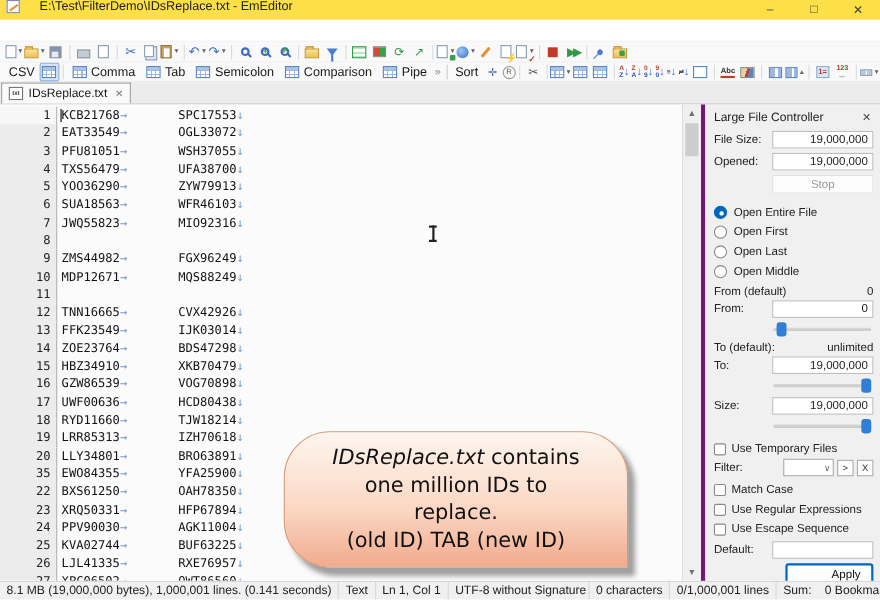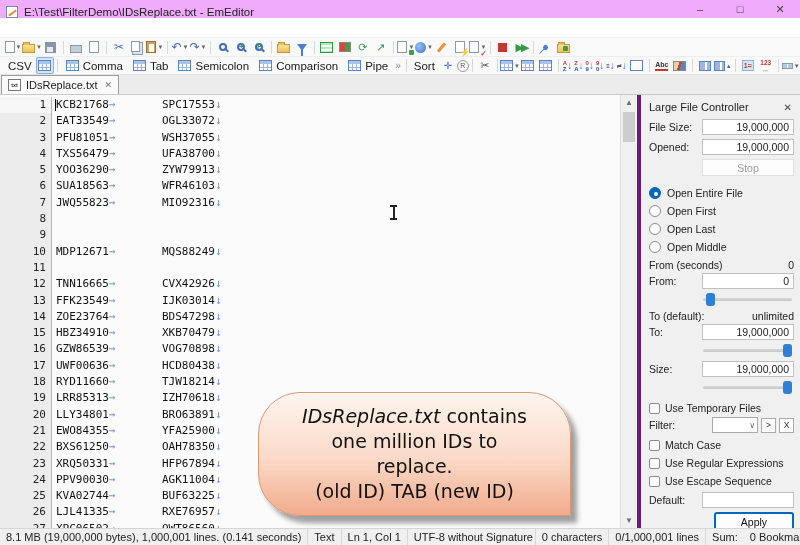--- a/index.html
+++ b/index.html
@@ -1,20 +1,20 @@
 <!DOCTYPE html>
 <html><head>
 <meta charset="utf-8">
 <style>
   * { margin:0; padding:0; box-sizing:border-box; }
   html,body { width:800px; height:545px; overflow:hidden; }
   body { font-family:"Liberation Sans", sans-serif; font-size:12px; color:#1a1a1a; background:#fff; }
 
   
-  .titlebar { height:18px; display:flex; align-items:flex-end; background:#f0abfc; padding-left:6px; }
+  .titlebar { height:18px; display:flex; align-items:flex-start; background:#fde047; padding-left:6px;gap:12px; }
   .app-icon { width:12px; height:12px; margin-right:6px; position:relative; background:#fff; border:1px solid #7a8aa5; }
   .app-icon::after { content:''; position:absolute; left:1px; top:5px; width:9px; height:2px; background:#e8923a; transform:rotate(-35deg); }
   .titlebar .title { font-size:11.5px; color:#222; flex:1; }
   .win-controls { display:flex; height:100%; }
   .win-btn { width:40px; height:18px; display:flex; align-items:center; justify-content:center; font-size:11px; color:#444; }
 
   
   .menubar { height:20px; display:flex; align-items:center; background:#fff; padding-left:4px; border-bottom:1px solid #f0f0f0; }
   .menu-item { padding:2px 9px; font-size:12px; color:#1a1a1a; }
 
@@ -130,21 +130,21 @@
   .radio-row.selected .radio::after { content:''; position:absolute; left:3.5px; top:3.5px; width:4px; height:4px; border-radius:50%; background:#fff; }
   .p-split { display:flex; justify-content:space-between; margin:3px 0 2px; }
   .slider { position:relative; height:13px; margin:0 2px 4px 54px; }
   .slider .track { position:absolute; left:0; right:0; top:5px; height:3px; background:linear-gradient(#d8d8d8,#c8c8c8); border-radius:2px; }
   .slider .thumb { position:absolute; top:0; width:9px; height:13px; background:#2f7fd6; border-radius:3px; }
   .thumb.left { left:3px; } .thumb.right { right:0px; }
   .chk-row { display:flex; align-items:center; gap:5px; height:16px; margin-bottom:2px; }
   .chk { width:11px; height:11px; border:1px solid #8a8a8a; background:#fff; border-radius:2px; flex:none; }
   .combo { width:46px; height:16px; background:#fff; border:1px solid #a9a9a9; display:flex; align-items:center; justify-content:flex-end; padding-right:2px; color:#666; font-size:8px; }
   .mini-btn { width:15px; height:15px; border:1px solid #ababab; background:#fdfdfd; display:flex; align-items:center; justify-content:center; font-size:8.5px; color:#333; margin-left:3px; }
-  .apply-btn { width:80px; height:19px; border:2px solid #0067c0; border-radius:3px; background:#fdfdfd; color:#111; text-align:center; padding-top:2px; margin-left:auto; font-size:10.5px; }
+  .apply-btn { width:80px; height:19px; border:2px solid #0067c0; border-radius:3px; background:#fdfdfd; color:#111; text-align:left; padding-top:2px; margin-left:auto; font-size:10.5px;padding-left:40px; }
 
   
   .statusbar { height:17px; background:#f0f0f0; border-top:1px solid #d5d5d5; display:flex; align-items:center; font-size:11px; color:#222; }
   .sb-seg { padding:0 6px; height:100%; display:flex; align-items:center; border-right:1px solid #d8d8d8; white-space:nowrap; }
   .sb-first { flex:1; border-right:1px solid #d8d8d8; }
   .sb-right { text-align:right; justify-content:flex-end; }
 </style>
 </head>
 <body>
 
@@ -418,20 +418,21 @@
       </div>
         <div class="line">
         <span class="ln">7</span>
         <span class="code"><span>JWQ55823</span><span class="tabmark">→</span><span>MIO92316</span><span class="nlmark">↓</span></span>
       </div>
         <div class="line">
         <span class="ln">8</span>
       </div>
         <div class="line">
         <span class="ln">9</span>
+        <span class="code"><span>ZMS44982</span><span class="tabmark">→</span><span>FGX96249</span><span class="nlmark">↓</span></span>
       </div>
         <div class="line">
         <span class="ln">10</span>
         <span class="code"><span>MDP12671</span><span class="tabmark">→</span><span>MQS88249</span><span class="nlmark">↓</span></span>
       </div>
         <div class="line">
         <span class="ln">11</span>
       </div>
         <div class="line">
         <span class="ln">12</span>
@@ -463,21 +464,21 @@
       </div>
         <div class="line">
         <span class="ln">19</span>
         <span class="code"><span>LRR85313</span><span class="tabmark">→</span><span>IZH70618</span><span class="nlmark">↓</span></span>
       </div>
         <div class="line">
         <span class="ln">20</span>
         <span class="code"><span>LLY34801</span><span class="tabmark">→</span><span>BRO63891</span><span class="nlmark">↓</span></span>
       </div>
         <div class="line">
-        <span class="ln">21</span>
+        <span class="ln">35</span>
         <span class="code"><span>EWO84355</span><span class="tabmark">→</span><span>YFA25900</span><span class="nlmark">↓</span></span>
       </div>
         <div class="line">
         <span class="ln">22</span>
         <span class="code"><span>BXS61250</span><span class="tabmark">→</span><span>OAH78350</span><span class="nlmark">↓</span></span>
       </div>
         <div class="line">
         <span class="ln">23</span>
         <span class="code"><span>XRQ50331</span><span class="tabmark">→</span><span>HFP67894</span><span class="nlmark">↓</span></span>
       </div>
@@ -543,21 +544,21 @@
         <div class="radio-row">
         <span class="radio"></span>
         <span>Open Last</span>
       </div>
         <div class="radio-row">
         <span class="radio"></span>
         <span>Open Middle</span>
       </div>
       </div>
     <div class="p-split">
-      <span>From (seconds)</span>
+      <span>From (default)</span>
       <span>0</span>
     </div>
     <div class="p-row">
       <span class="p-label">From:</span>
       <span class="p-box">0</span>
     </div>
     <div class="slider">
       <span class="track"></span>
         <span class="thumb left"></span>
     </div>

